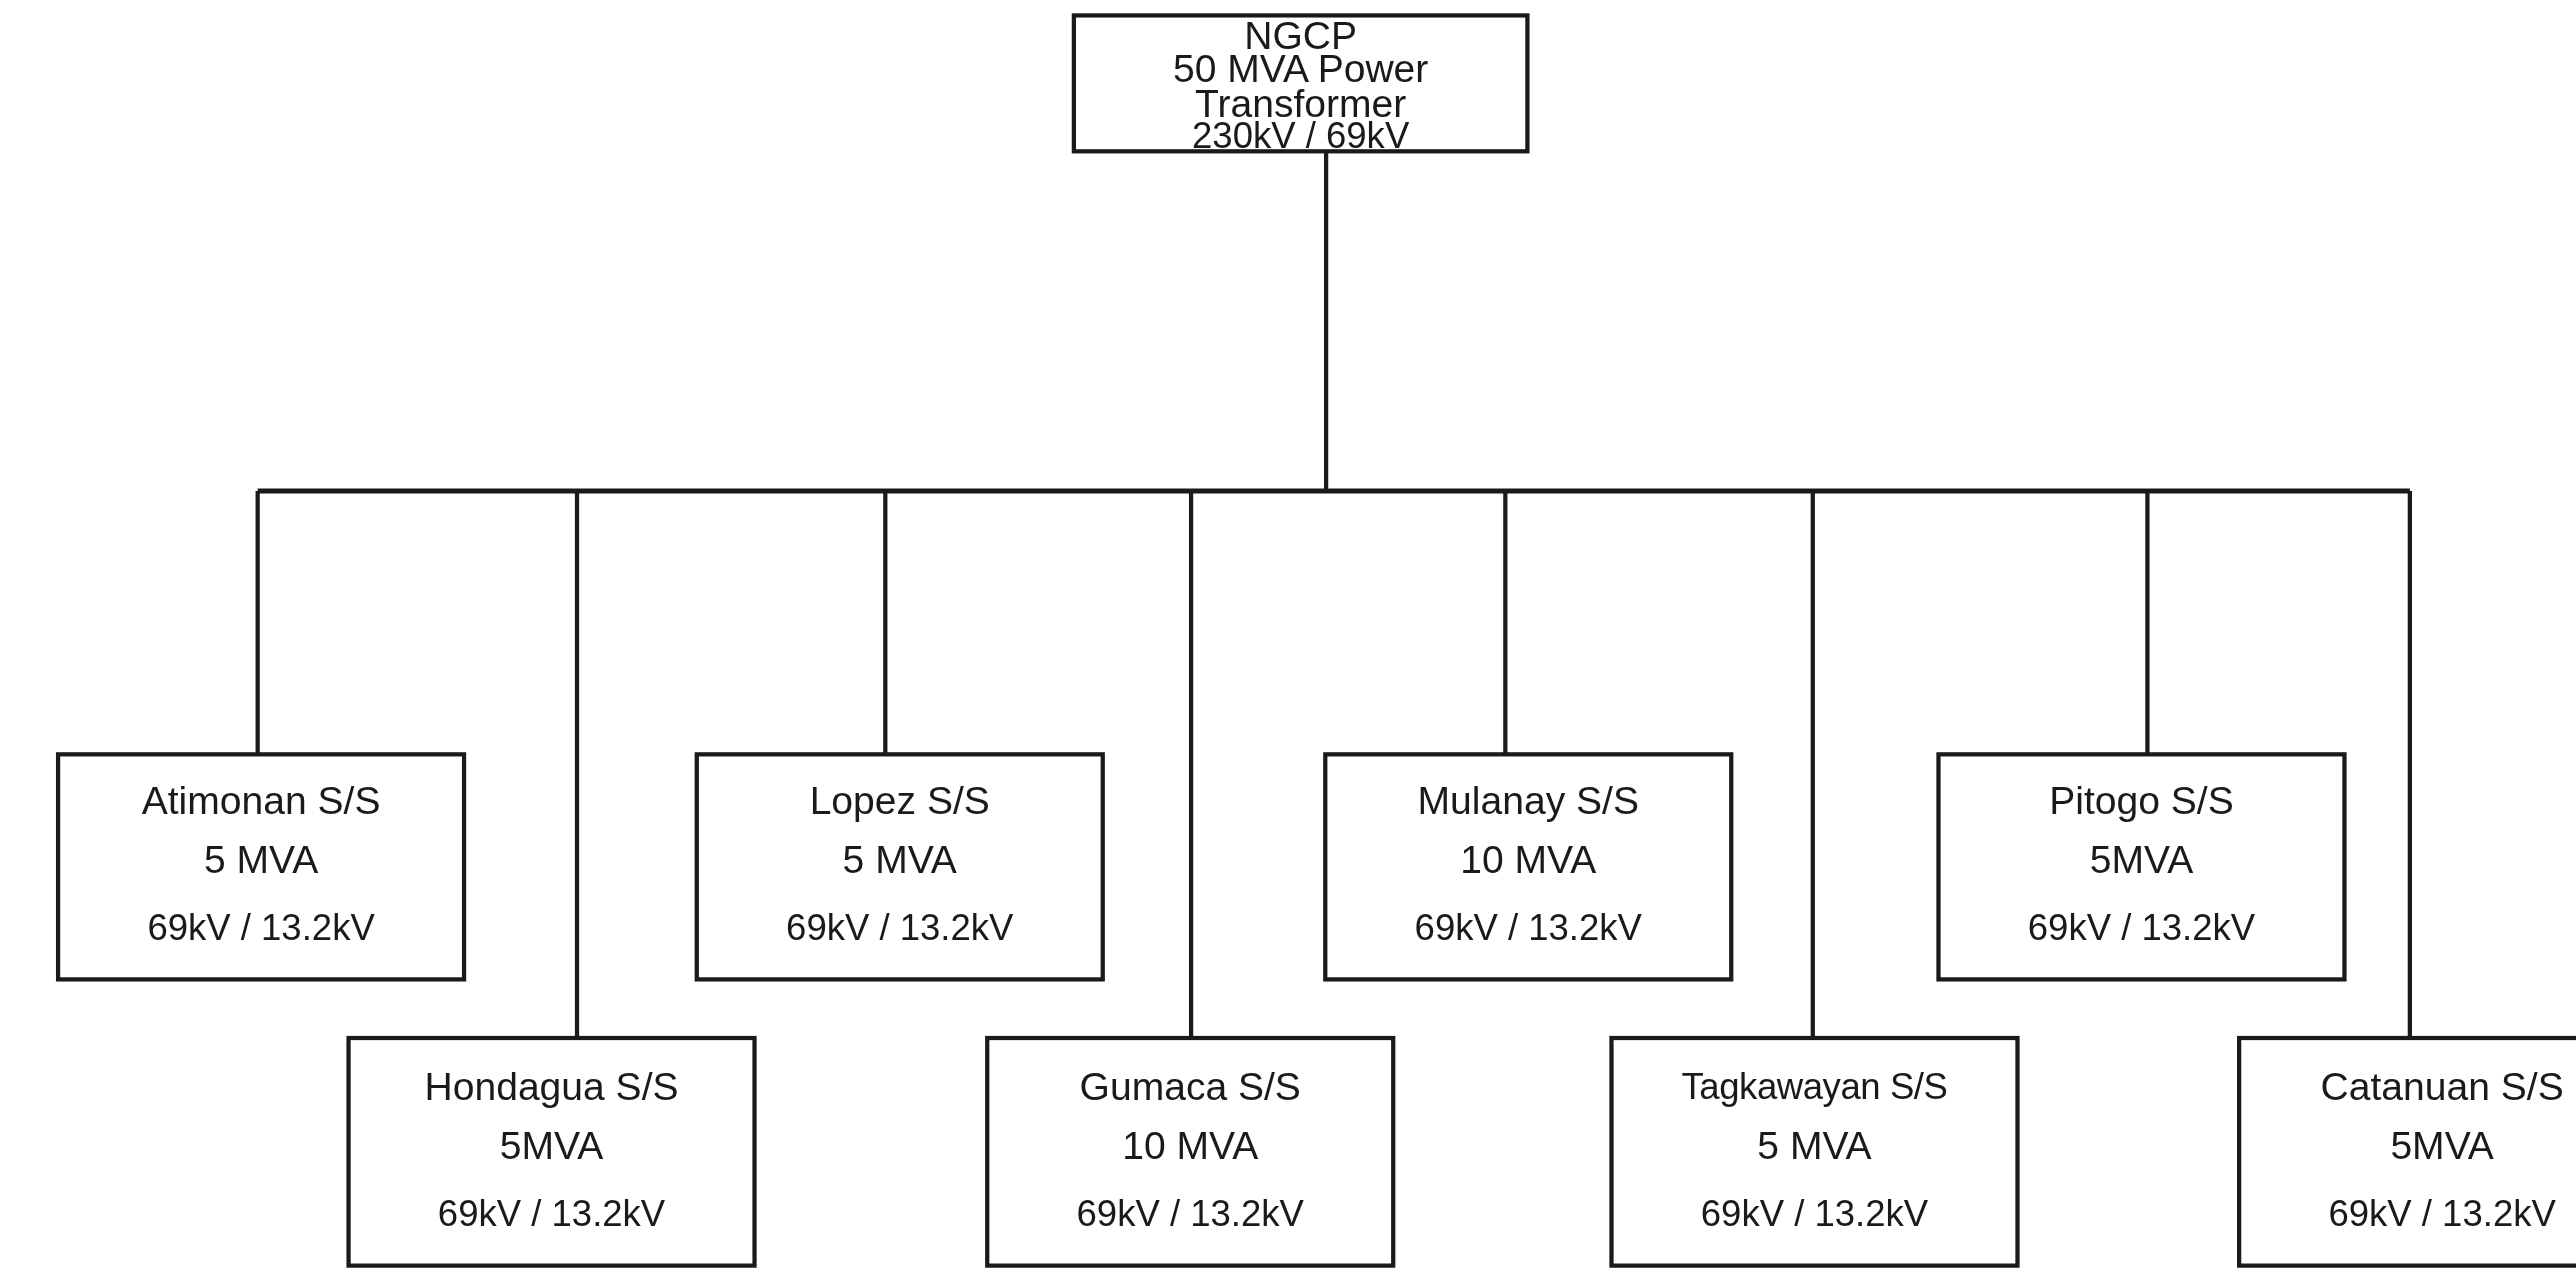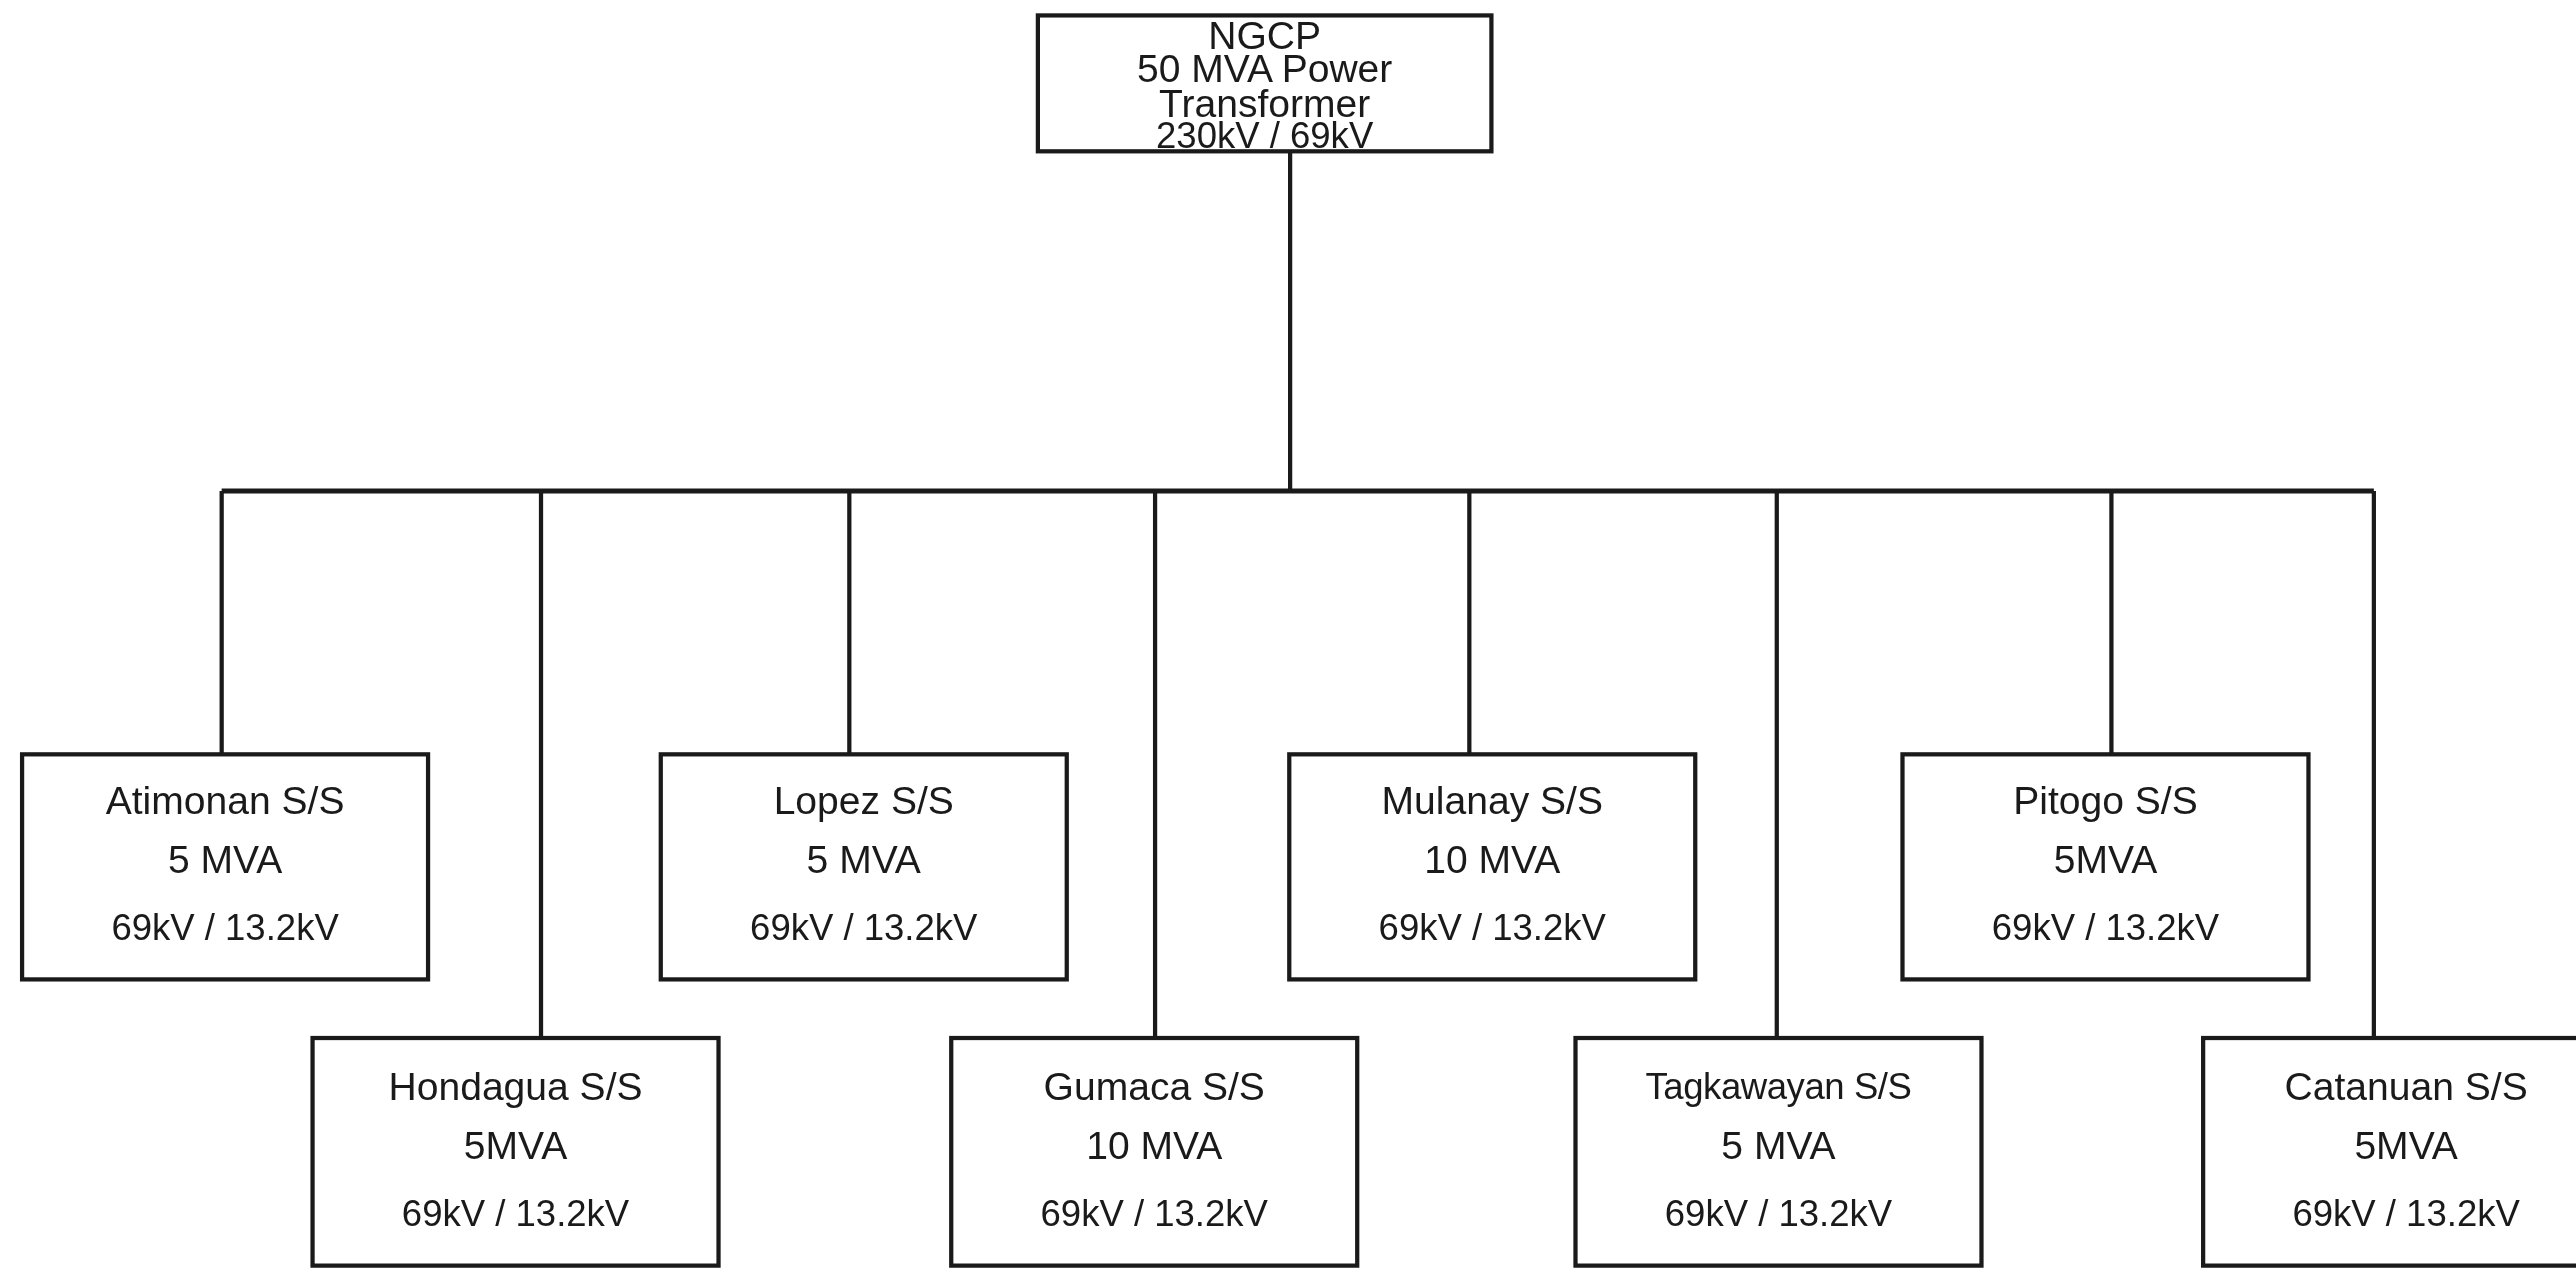--- a/index.html
+++ b/index.html
@@ -12,20 +12,21 @@
     width: 2576px;
     height: 1287px;
     font-family: "Liberation Sans", sans-serif;
     overflow: hidden;
   }
   #diagram-root {
     position: relative;
     width: 2252px;
     height: 1287px;
     background: #ffffff;
+    margin-left: 36px;
   }
   svg.sld {
     position: absolute;
     top: 0;
     left: 0;
     width: 2576px;
     height: 1287px;
     display: block;
   }
   .node-box {

